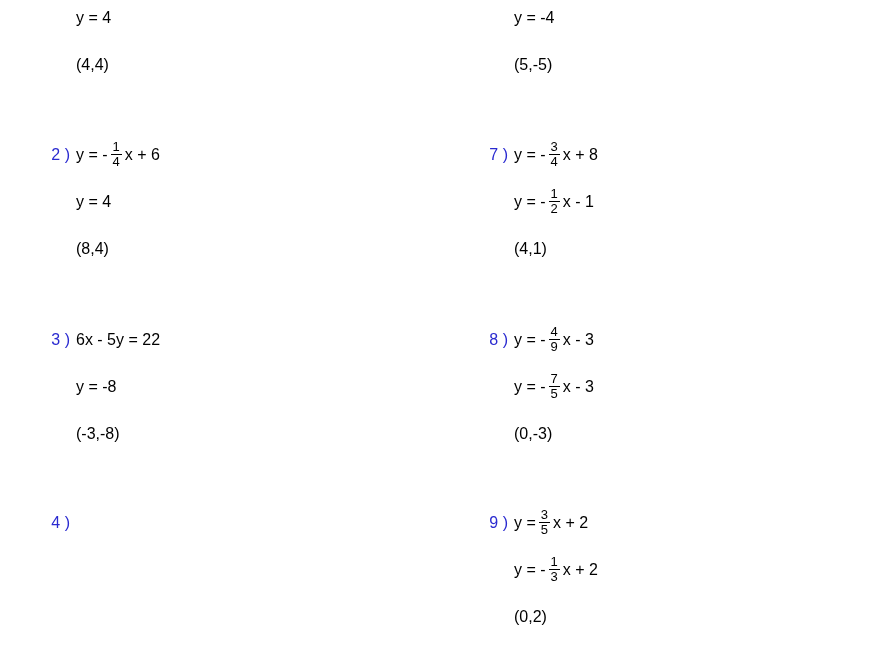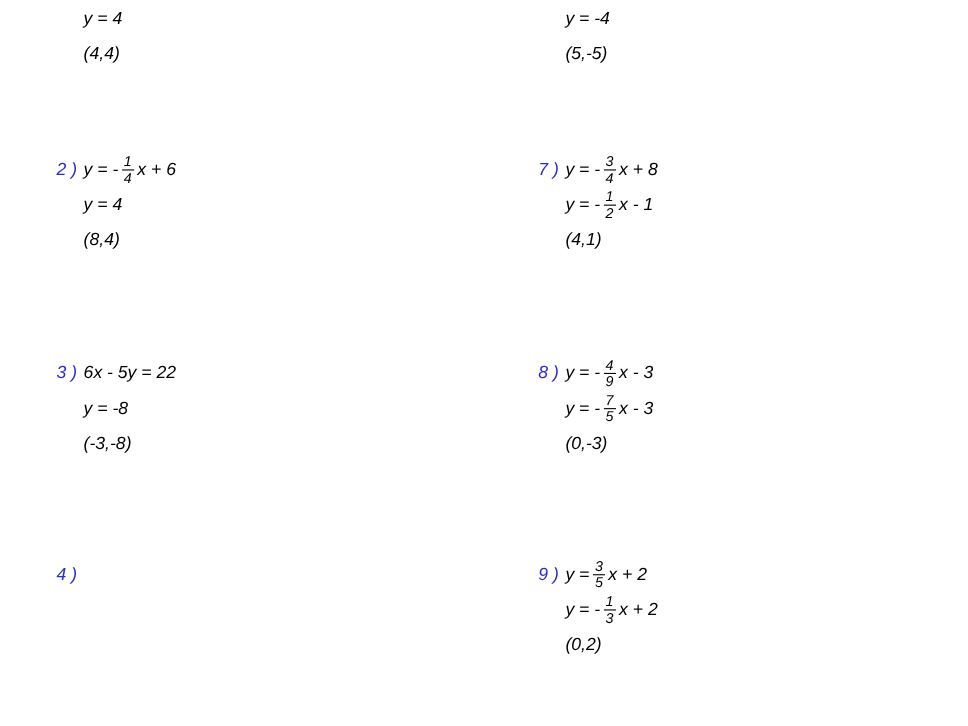--- a/index.html
+++ b/index.html
@@ -12,21 +12,20 @@
     height: 660px;
     font-family: "Liberation Sans", sans-serif;
     color: #000000;
     position: relative;
     overflow: hidden;
   }
   .page {
     position: relative;
     width: 704px;
     height: 660px;
-    font-style: italic;
   }
   .col {
     position: absolute;
     top: 0;
     width: 420px;
   }
   .col-left { left: 40px; }
   .col-right { left: 478px; }
 
   .problem {
@@ -48,21 +47,21 @@
     margin-left: 36px;
   }
   .line {
     font-size: 16px;
     line-height: 20px;
     height: 20px;
     white-space: nowrap;
     display: flex;
     align-items: center;
   }
-  .line + .line { margin-top: 12px; }
+  .line + .line { margin-top: 27px; }
 
   .frac {
     display: inline-flex;
     flex-direction: column;
     align-items: center;
     justify-content: center;
     vertical-align: middle;
     margin: 0 3px;
     position: relative;
     top: -1px;

